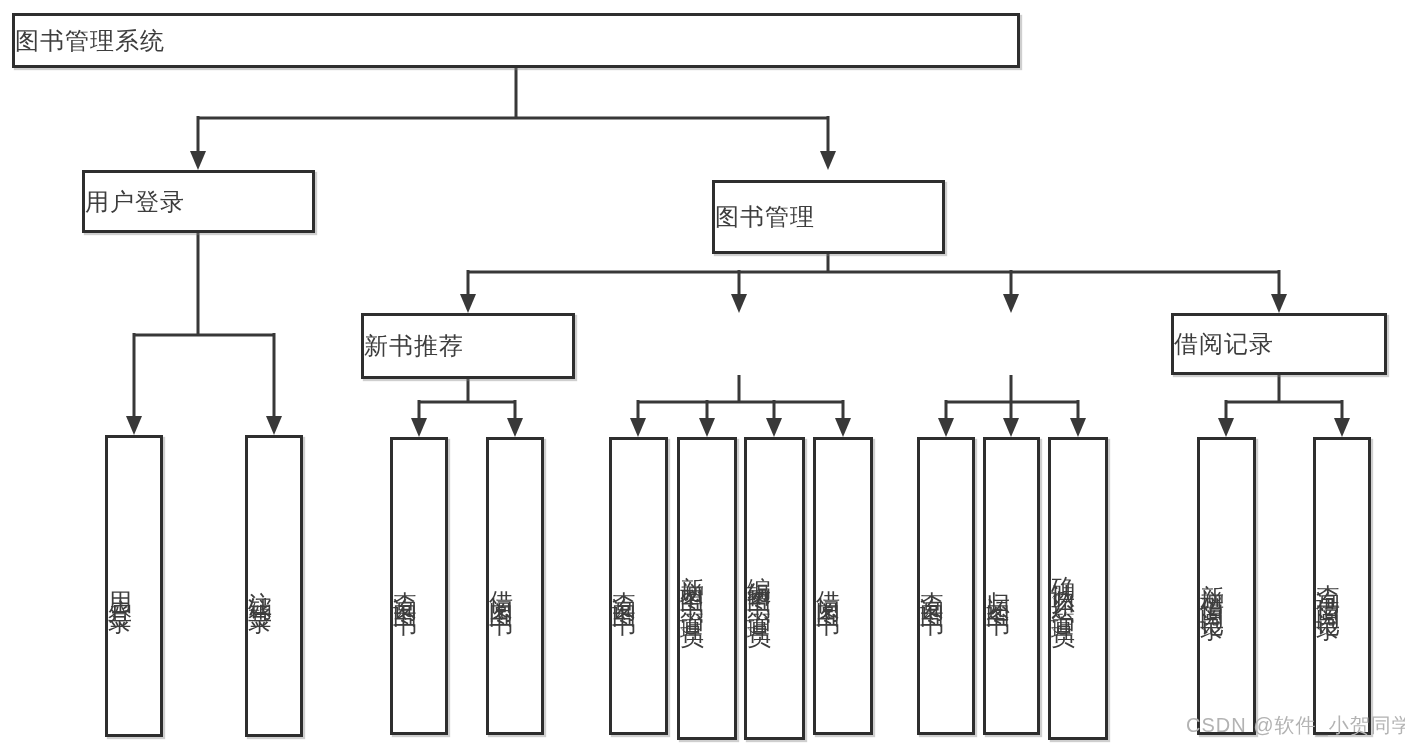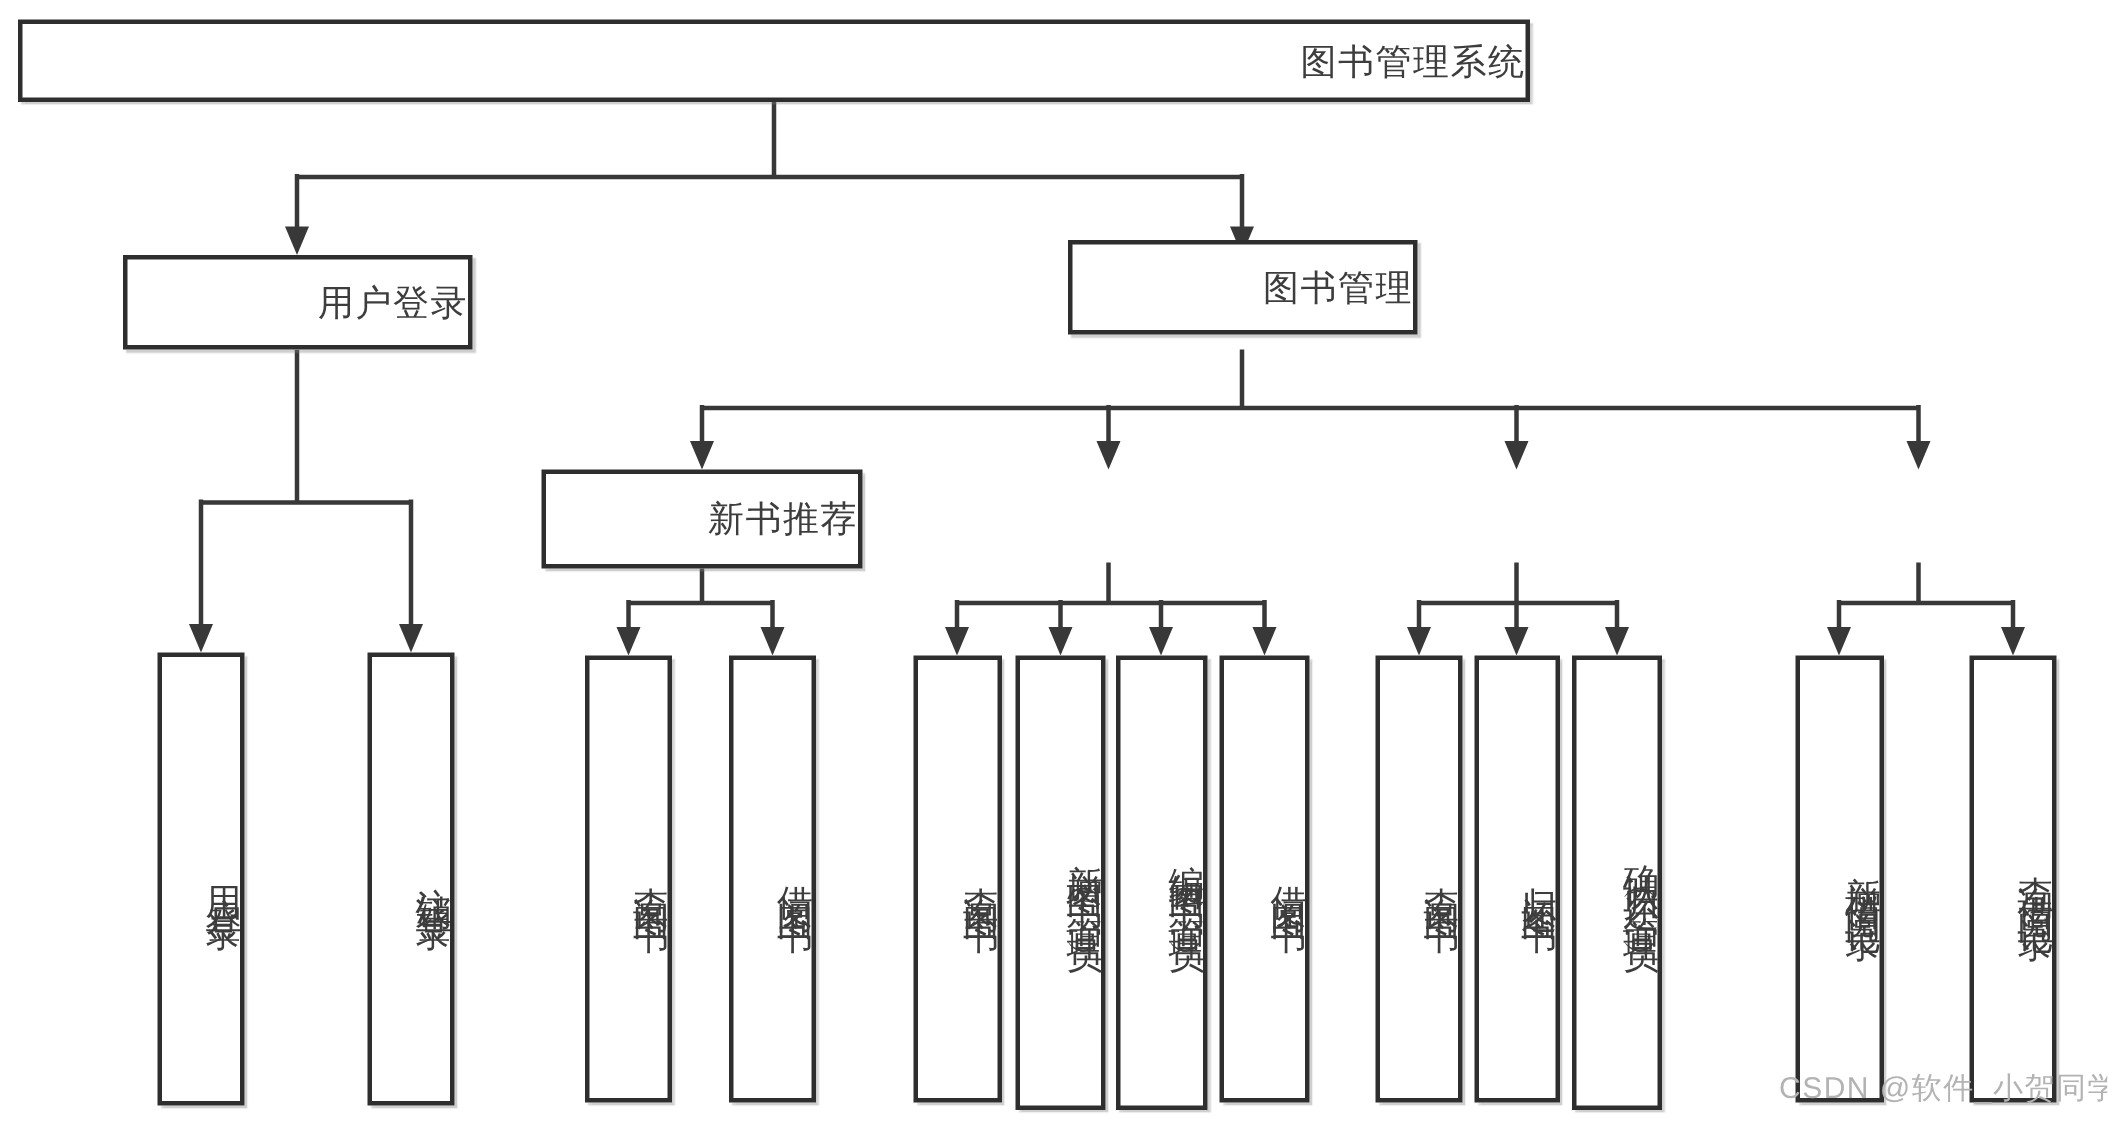--- a/index.html
+++ b/index.html
@@ -2,21 +2,21 @@
 <html><head>
 <meta charset="utf-8">
 <style>
   html,body{margin:0;padding:0;background:#fff;}
   .stage{
     position:relative;width:1405px;height:747px;background:#ffffff;
     font-family:"Liberation Sans",sans-serif;color:#3d3d3d;overflow:hidden;
   }
   .box{
     position:absolute;background:#ffffff;border:3px solid #2e2e2e;
-    box-sizing:border-box;display:flex;align-items:center;justify-content:flex-end;
+    box-sizing:border-box;display:flex;align-items:center;justify-content:flex-start;
     box-shadow:2px 2px 1px rgba(130,130,130,0.38);
   }
   .box-h span{font-size:24px;letter-spacing:1px;white-space:nowrap;}
   .box-v span{
     writing-mode:vertical-rl;text-orientation:mixed;
     font-size:24px;letter-spacing:7px;line-height:1;white-space:nowrap;
   }
   svg.lines{position:absolute;left:0;top:0;width:1405px;height:747px;}
   .watermark{
     position:absolute;left:1186px;top:712px;font-size:20px;
@@ -68,26 +68,29 @@
     </g>
   </svg>
 
   <div class="box box-h" style="left:12px;top:13px;width:1008px;height:55px">
     <span>图书管理系统</span>
   </div>
 
   <div class="box box-h" style="left:82px;top:170px;width:233px;height:63px">
     <span>用户登录</span>
   </div>
-  <div class="box box-h" style="left:712px;top:160px;width:233px;height:63px">
+  <div class="box box-h" style="left:712px;top:180px;width:233px;height:74px">
     <span>图书管理</span>
   </div>
 
   <div class="box box-h" style="left:361px;top:313px;width:214px;height:66px">
     <span>新书推荐</span>
+  </div>
+  <div class="box box-h" style="left:1171px;top:313px;width:216px;height:62px">
+    <span>借阅记录</span>
   </div>
 
   <div class="box box-v" style="left:105px;top:435px;width:58px;height:302px">
     <span>用户登录</span>
   </div>
   <div class="box box-v" style="left:245px;top:435px;width:58px;height:302px">
     <span>注销登录</span>
   </div>
 
   <div class="box box-v" style="left:390px;top:437px;width:58px;height:298px">

